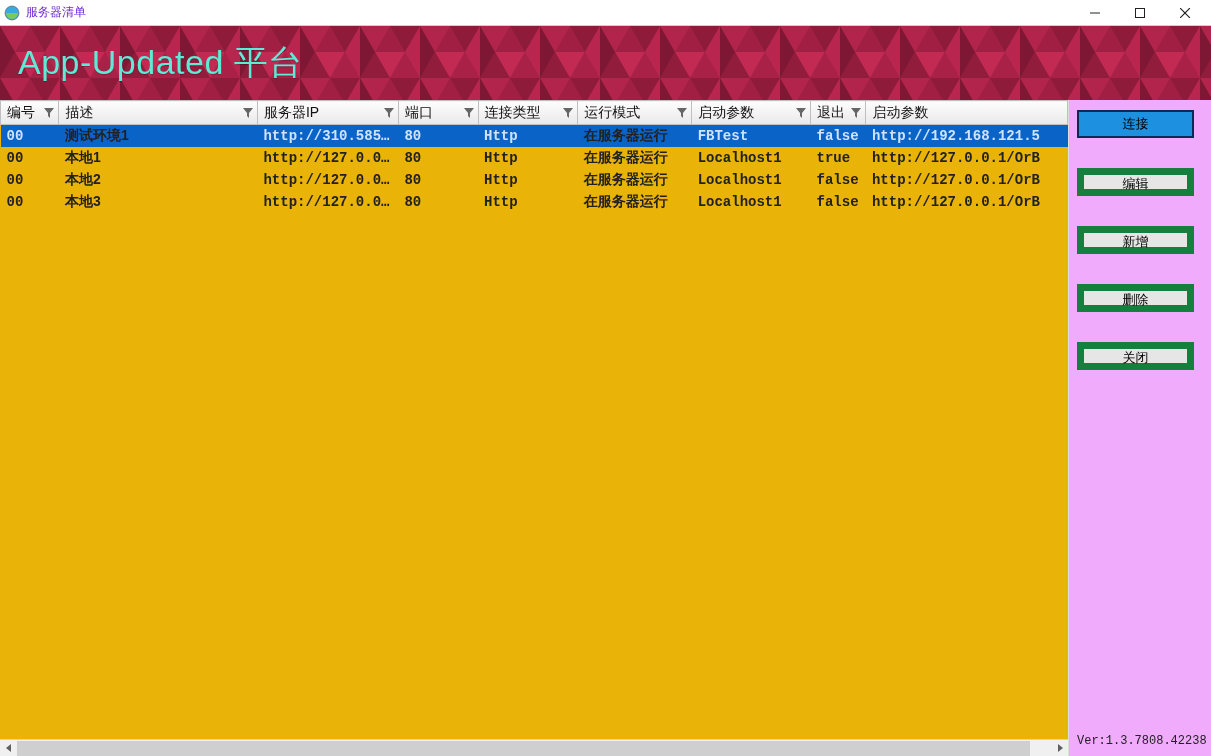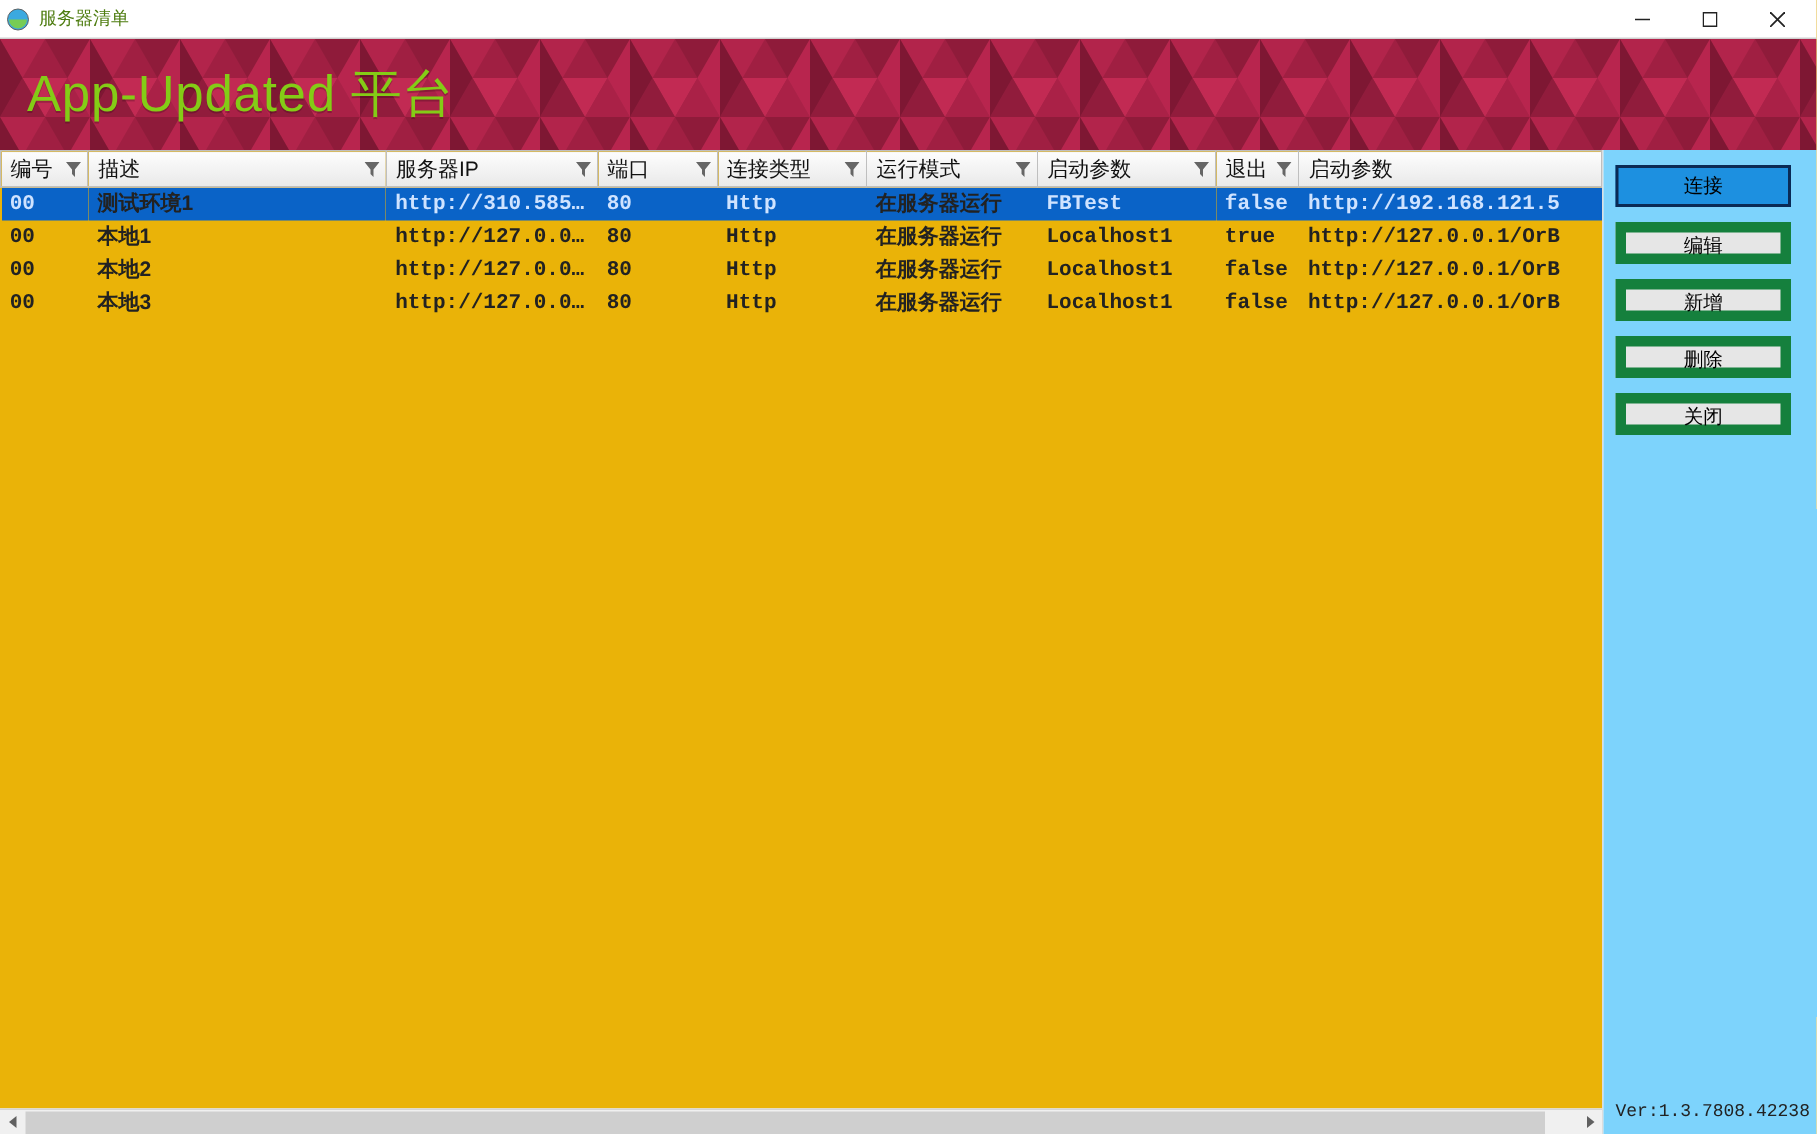--- a/index.html
+++ b/index.html
@@ -22,21 +22,21 @@
   }
   .titlebar .app-icon {
     width: 16px; height: 16px;
     margin-right: 6px;
     display: inline-flex;
     align-items: center; justify-content: center;
   }
   .titlebar .title {
     flex: 1;
     font-size: 12px;
-    color: #4d7c0f;
+    color: #6d28d9;
   }
   .win-controls {
     display: flex;
     gap: 0;
   }
   .win-btn {
     width: 45px; height: 26px;
     display: flex; align-items: center; justify-content: center;
     cursor: pointer;
     color: #222;
@@ -49,21 +49,21 @@
     height: 74px;
     overflow: hidden;
     background: #9e1b3f;
   }
   .banner svg.bg { position: absolute; inset: 0; width: 100%; height: 100%; }
   .banner-title {
     position: relative;
     z-index: 2;
     font-size: 34px;
     font-weight: 500;
-    color: #84cc16;
+    color: #5eead4;
     padding: 14px 0 0 18px;
     text-shadow: 0 1px 0 rgba(0,0,0,0.2);
     letter-spacing: 0.5px;
   }
 
   
   .main {
     display: flex;
     height: calc(756px - 26px - 74px);
     background: #fff;
@@ -149,24 +149,25 @@
     height: 15px;
     width: 98%;
     background: #cfcfcf;
     border-radius: 0;
   }
 
   
   .side {
     width: 142px;
     padding: 10px 17px 4px 8px;
-    background: #7dd3fc;
+    background: #f0abfc;
     display: flex;
     flex-direction: column;
     align-items: stretch;
+    gap: 20px;
   }
   .side button.action {
     height: 28px;
     margin-bottom: 10px;
     background: #e6e6e6;
     border: 7px solid #15803d;
     font-size: 13px;
     cursor: pointer;
   }
   .side button.primary {

